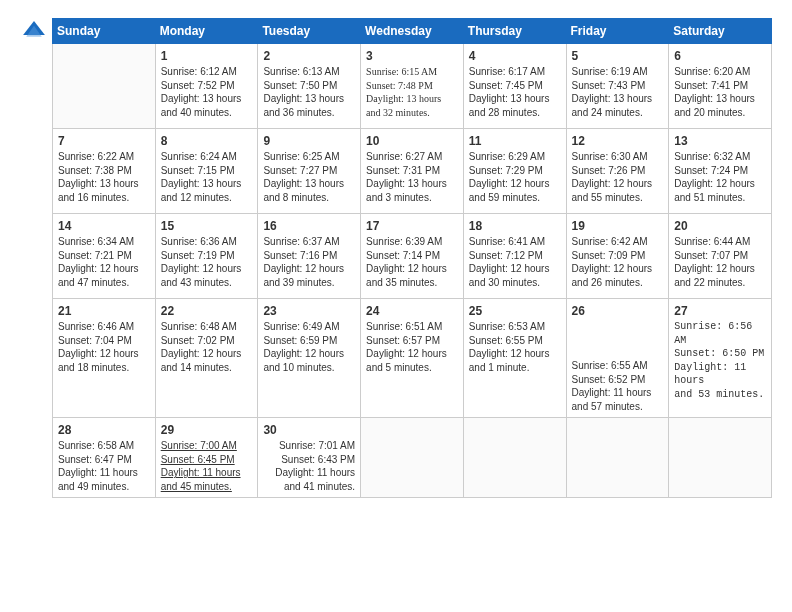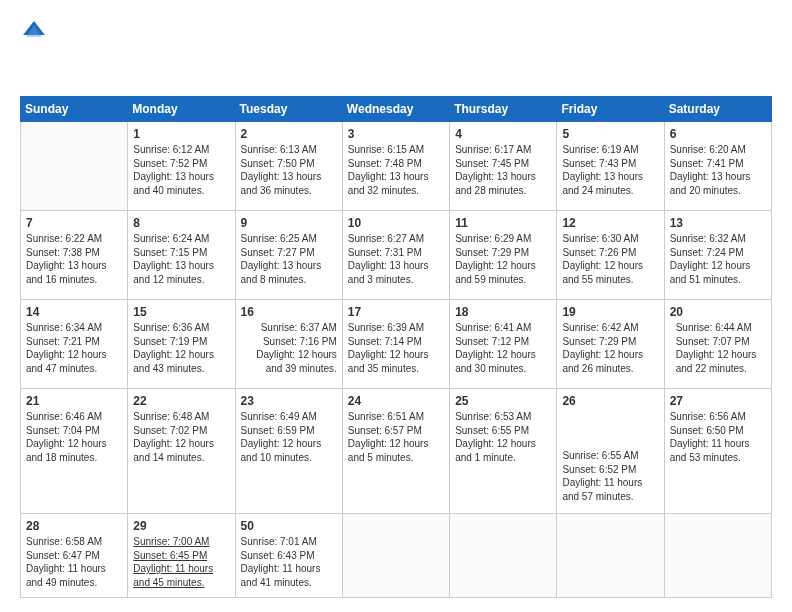--- a/index.html
+++ b/index.html
@@ -5,25 +5,24 @@
     * { margin: 0; padding: 0; box-sizing: border-box; }
     body {
       width: 792px;
       height: 612px;
       font-family: Arial, sans-serif;
       background: #fff;
       overflow: hidden;
     }
     .page {
       width: 792px;
-      height: 612px;
+      height: 498px;
       padding: 18px 20px 14px 20px;
       display: flex;
-      flex-direction: column;
-      gap: 40px;
+      flex-direction: row;
     }
     .header {
       display: flex;
       justify-content: space-between;
       align-items: flex-start;
       margin-bottom: 10px;
     }
     .logo {
       display: flex;
       align-items: center;
@@ -154,21 +153,21 @@
           </td>
           <td>
             <span class="day-number">2</span>
             <div class="cell-info" style="white-space: pre-line;">Sunrise: 6:13 AM
 Sunset: 7:50 PM
 Daylight: 13 hours
 and 36 minutes.</div>
           </td>
           <td>
             <span class="day-number">3</span>
-            <div class="cell-info" style="white-space: pre-line;">Sunrise: 6:15 AM
+            <div class="cell-info" style="white-space: pre-line; font-family: Liberation Serif, serif;">Sunrise: 6:15 AM
 Sunset: 7:48 PM
 Daylight: 13 hours
 and 32 minutes.</div>
           </td>
           <td>
             <span class="day-number">4</span>
             <div class="cell-info" style="white-space: pre-line;">Sunrise: 6:17 AM
 Sunset: 7:45 PM
 Daylight: 13 hours
 and 28 minutes.</div>
@@ -249,21 +248,21 @@
           </td>
           <td>
             <span class="day-number">15</span>
             <div class="cell-info" style="white-space: pre-line;">Sunrise: 6:36 AM
 Sunset: 7:19 PM
 Daylight: 12 hours
 and 43 minutes.</div>
           </td>
           <td>
             <span class="day-number">16</span>
-            <div class="cell-info" style="white-space: pre-line; text-align: right;">Sunrise: 6:37 AM
+            <div class="cell-info" style="white-space: pre-line;">Sunrise: 6:37 AM
 Sunset: 7:16 PM
 Daylight: 12 hours
 and 39 minutes.</div>
           </td>
           <td>
             <span class="day-number">17</span>
             <div class="cell-info" style="white-space: pre-line;">Sunrise: 6:39 AM
 Sunset: 7:14 PM
 Daylight: 12 hours
 and 35 minutes.</div>
@@ -271,27 +270,27 @@
           <td>
             <span class="day-number">18</span>
             <div class="cell-info" style="white-space: pre-line;">Sunrise: 6:41 AM
 Sunset: 7:12 PM
 Daylight: 12 hours
 and 30 minutes.</div>
           </td>
           <td>
             <span class="day-number">19</span>
             <div class="cell-info" style="white-space: pre-line;">Sunrise: 6:42 AM
-Sunset: 7:29 PM
+Sunset: 7:09 PM
 Daylight: 12 hours
 and 26 minutes.</div>
           </td>
           <td>
             <span class="day-number">20</span>
-            <div class="cell-info" style="white-space: pre-line; margin-left: 6px;">Sunrise: 6:44 AM
+            <div class="cell-info" style="white-space: pre-line;">Sunrise: 6:44 AM
 Sunset: 7:07 PM
 Daylight: 12 hours
 and 22 minutes.</div>
           </td>
         </tr>
         <tr>
           <td>
             <span class="day-number">21</span>
             <div class="cell-info" style="white-space: pre-line;">Sunrise: 6:46 AM
 Sunset: 7:04 PM
@@ -328,21 +327,21 @@
           </td>
           <td>
             <span class="day-number">26</span>
             <div class="cell-info" style="white-space: pre-line; margin-top: 40px;">Sunrise: 6:55 AM
 Sunset: 6:52 PM
 Daylight: 11 hours
 and 57 minutes.</div>
           </td>
           <td>
             <span class="day-number">27</span>
-            <div class="cell-info" style="white-space: pre-line;">Sunrise: 6:56 AM
+            <div class="cell-info" style="white-space: pre-line; font-family: Liberation Mono, monospace;">Sunrise: 6:56 AM
 Sunset: 6:50 PM
 Daylight: 11 hours
 and 53 minutes.</div>
           </td>
         </tr>
         <tr>
           <td>
             <span class="day-number">28</span>
             <div class="cell-info" style="white-space: pre-line;">Sunrise: 6:58 AM
 Sunset: 6:47 PM
@@ -350,22 +349,22 @@
 and 49 minutes.</div>
           </td>
           <td>
             <span class="day-number">29</span>
             <div class="cell-info" style="white-space: pre-line; text-decoration: underline;">Sunrise: 7:00 AM
 Sunset: 6:45 PM
 Daylight: 11 hours
 and 45 minutes.</div>
           </td>
           <td>
-            <span class="day-number">50</span>
-            <div class="cell-info" style="white-space: pre-line;">Sunrise: 7:01 AM
+            <span class="day-number">30</span>
+            <div class="cell-info" style="white-space: pre-line; text-align: right;">Sunrise: 7:01 AM
 Sunset: 6:43 PM
 Daylight: 11 hours
 and 41 minutes.</div>
           </td>
           <td class="empty-cell"></td>
           <td class="empty-cell"></td>
           <td class="empty-cell"></td>
           <td class="empty-cell"></td>
         </tr>
       </tbody>

